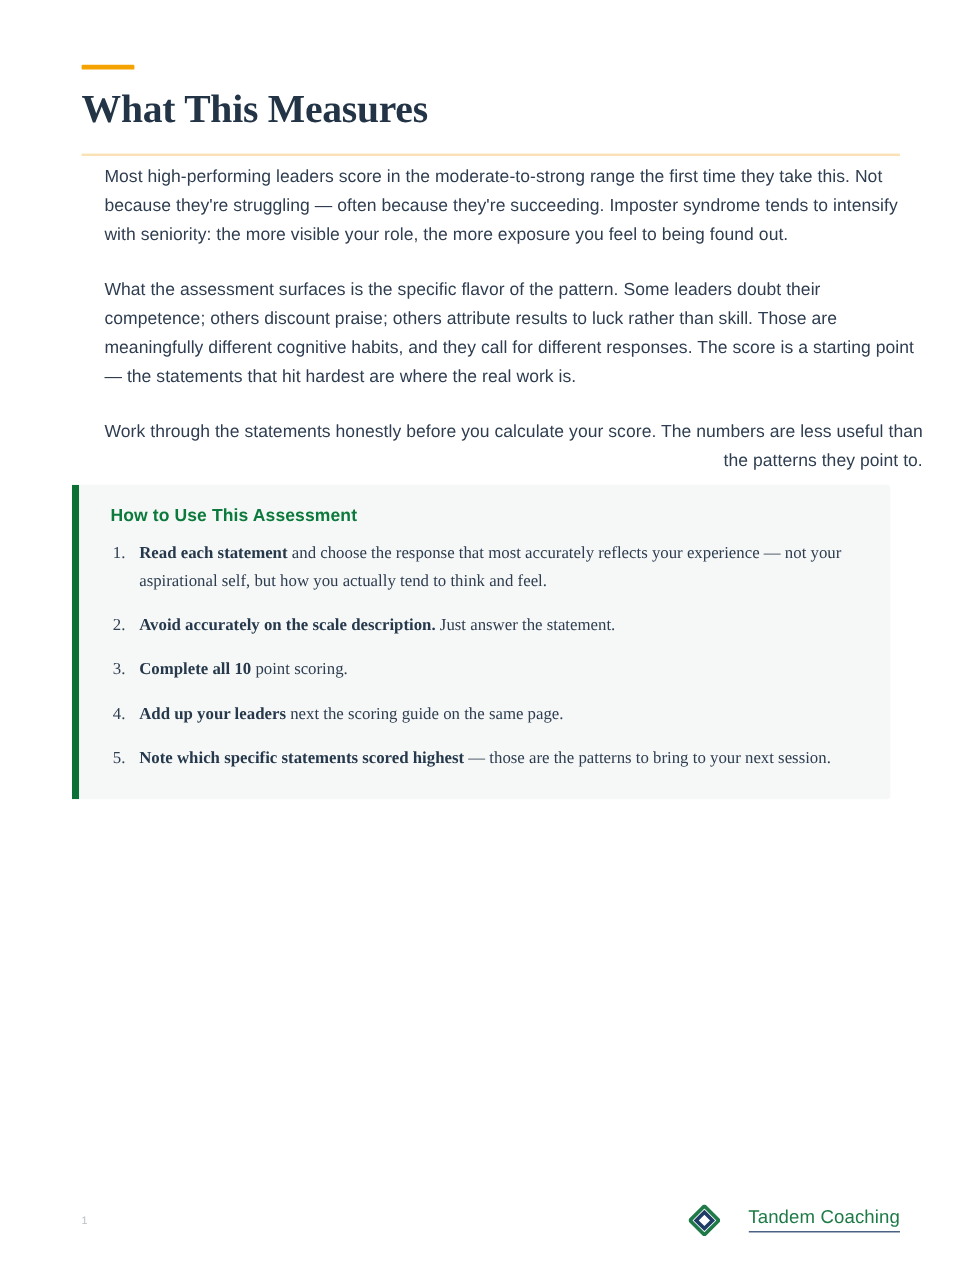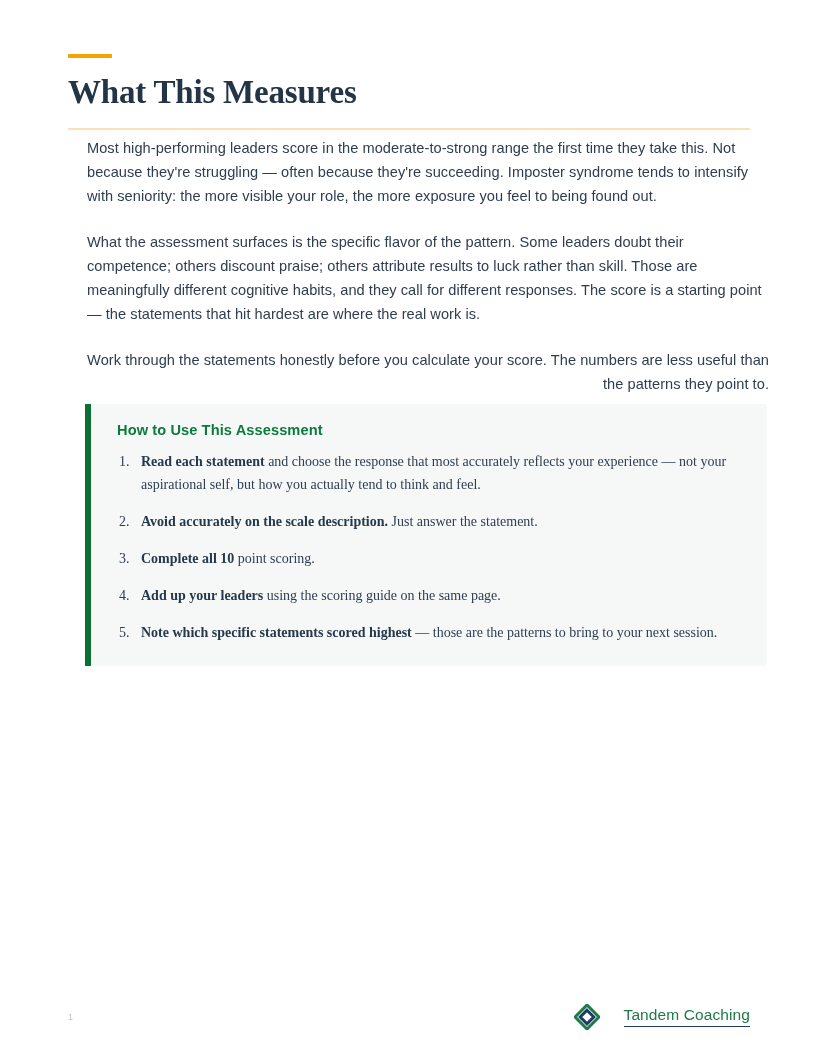--- a/index.html
+++ b/index.html
@@ -63,21 +63,21 @@
     font-size: 14.6px;
     line-height: 24px;
     color: #2E3D50;
     letter-spacing: 0.05px;
   }
   .para:last-child { margin-bottom: 0; text-align: right; }
 
   
   .callout {
     position: absolute;
-    left: 85px;
+    left: 60px;
     top: 404px;
     width: 682px;
     box-sizing: border-box;
     background: #F6F8F7;
     border-left: 6px solid #0A7034;
     border-radius: 0 3px 3px 0;
     padding: 18px 26px 22px 26px;
   }
   .callout-title {
     margin: 0 0 12px 0;
@@ -179,21 +179,21 @@
       <li>
         <b>Read each statement</b><span> and choose the response that most accurately reflects your experience — not your aspirational self, but how you actually tend to think and feel.</span>
       </li>
       <li>
         <b>Avoid accurately on the scale description.</b><span> Just answer the statement.</span>
       </li>
       <li>
         <b>Complete all 10</b><span> point scoring.</span>
       </li>
       <li>
-        <b>Add up your leaders</b><span> using the scoring guide on the same page.</span>
+        <b>Add up your leaders</b><span> next the scoring guide on the same page.</span>
       </li>
       <li>
         <b>Note which specific statements scored highest</b><span> — those are the patterns to bring to your next session.</span>
       </li>
     </ol>
   </div>
 
   <div class="footer">
     <div class="page-number">1</div>
     <div class="brand">

